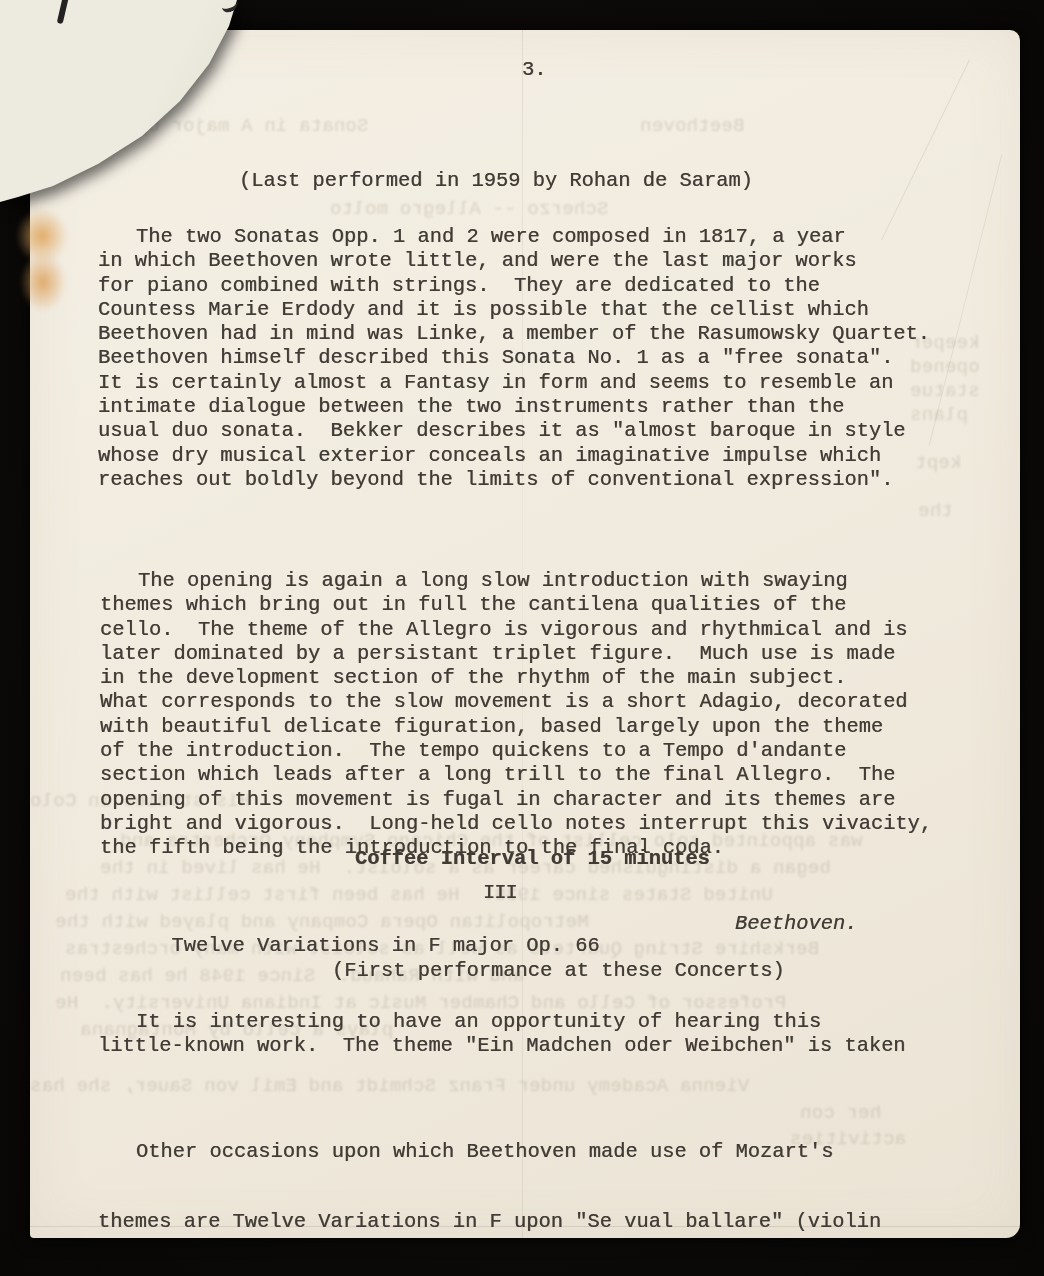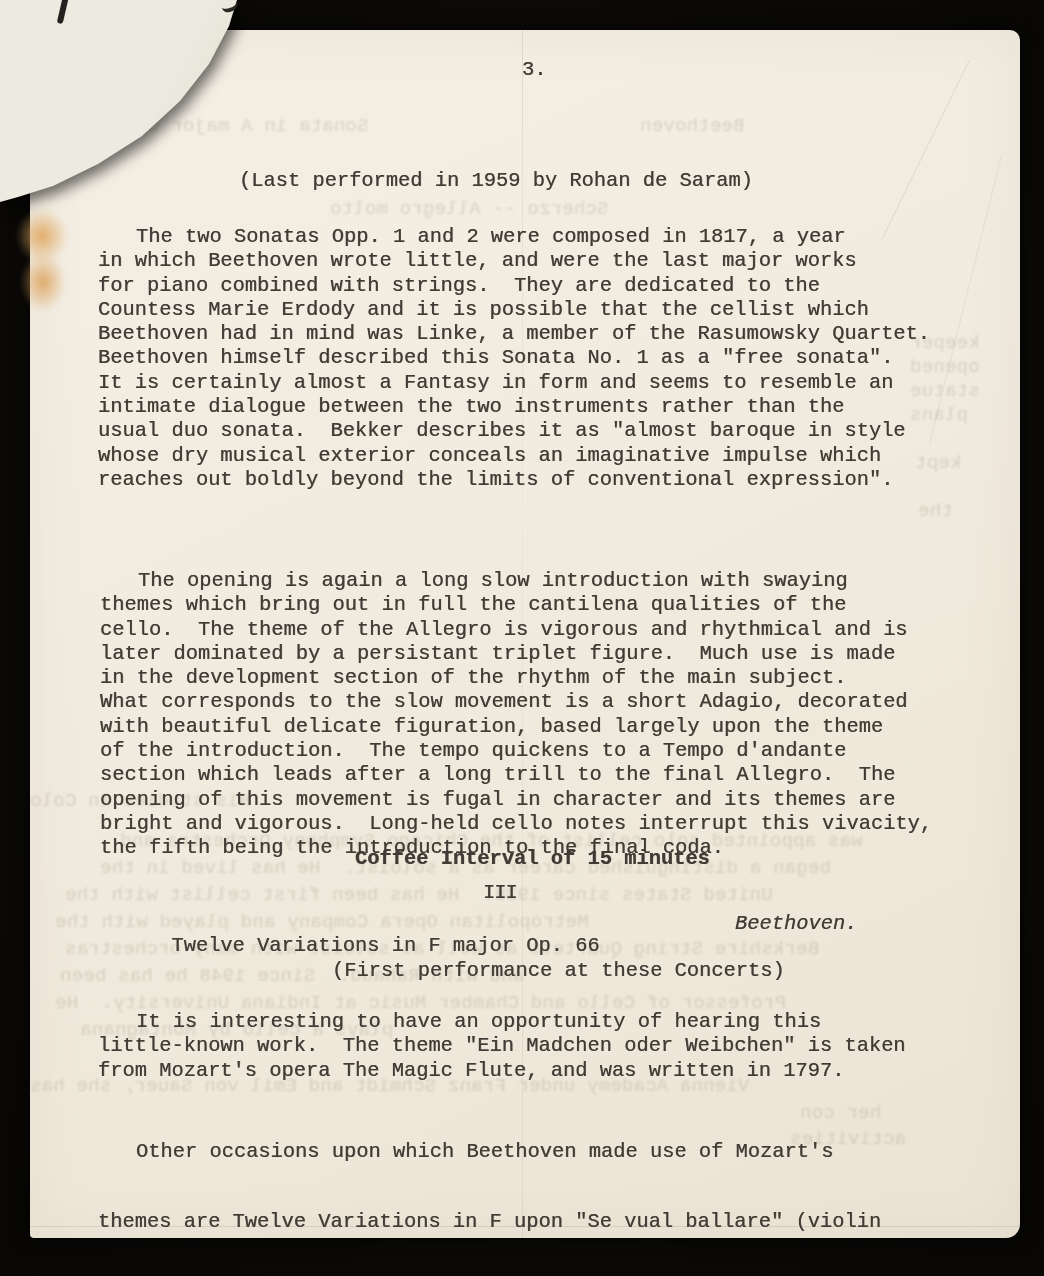--- a/index.html
+++ b/index.html
@@ -120,21 +120,21 @@
 
     <div class="typed numeral">III</div>
 
     <div class="typed workline">
       <span>Twelve Variations in F major Op. 66</span>
       <span class="composer">Beethoven.</span>
     </div>
 
     <div class="typed premiere">(First performance at these Concerts)</div>
 
-    <div class="typed para p3"><div class="line">It is interesting to have an opportunity of hearing this</div><div class="line">little-known work.  The theme "Ein Madchen oder Weibchen" is taken</div><div class="line">from Mozart's opera The Magic Flute, and was written in 1797.</div></div>
+    <div class="typed para p3"><div class="line">It is interesting to have an opportunity of hearing this</div><div class="line">little-known work.  The theme "Ein Madchen oder Weibchen" is taken</div></div>
 
     <div class="typed p4">
       <div class="line ind">Other occasions upon which Beethoven made use of Mozart's</div>
       <div class="line">themes are Twelve Variations in F upon "Se vual ballare" (violin</div>
       
       
       
     </div>
   </div>
 

